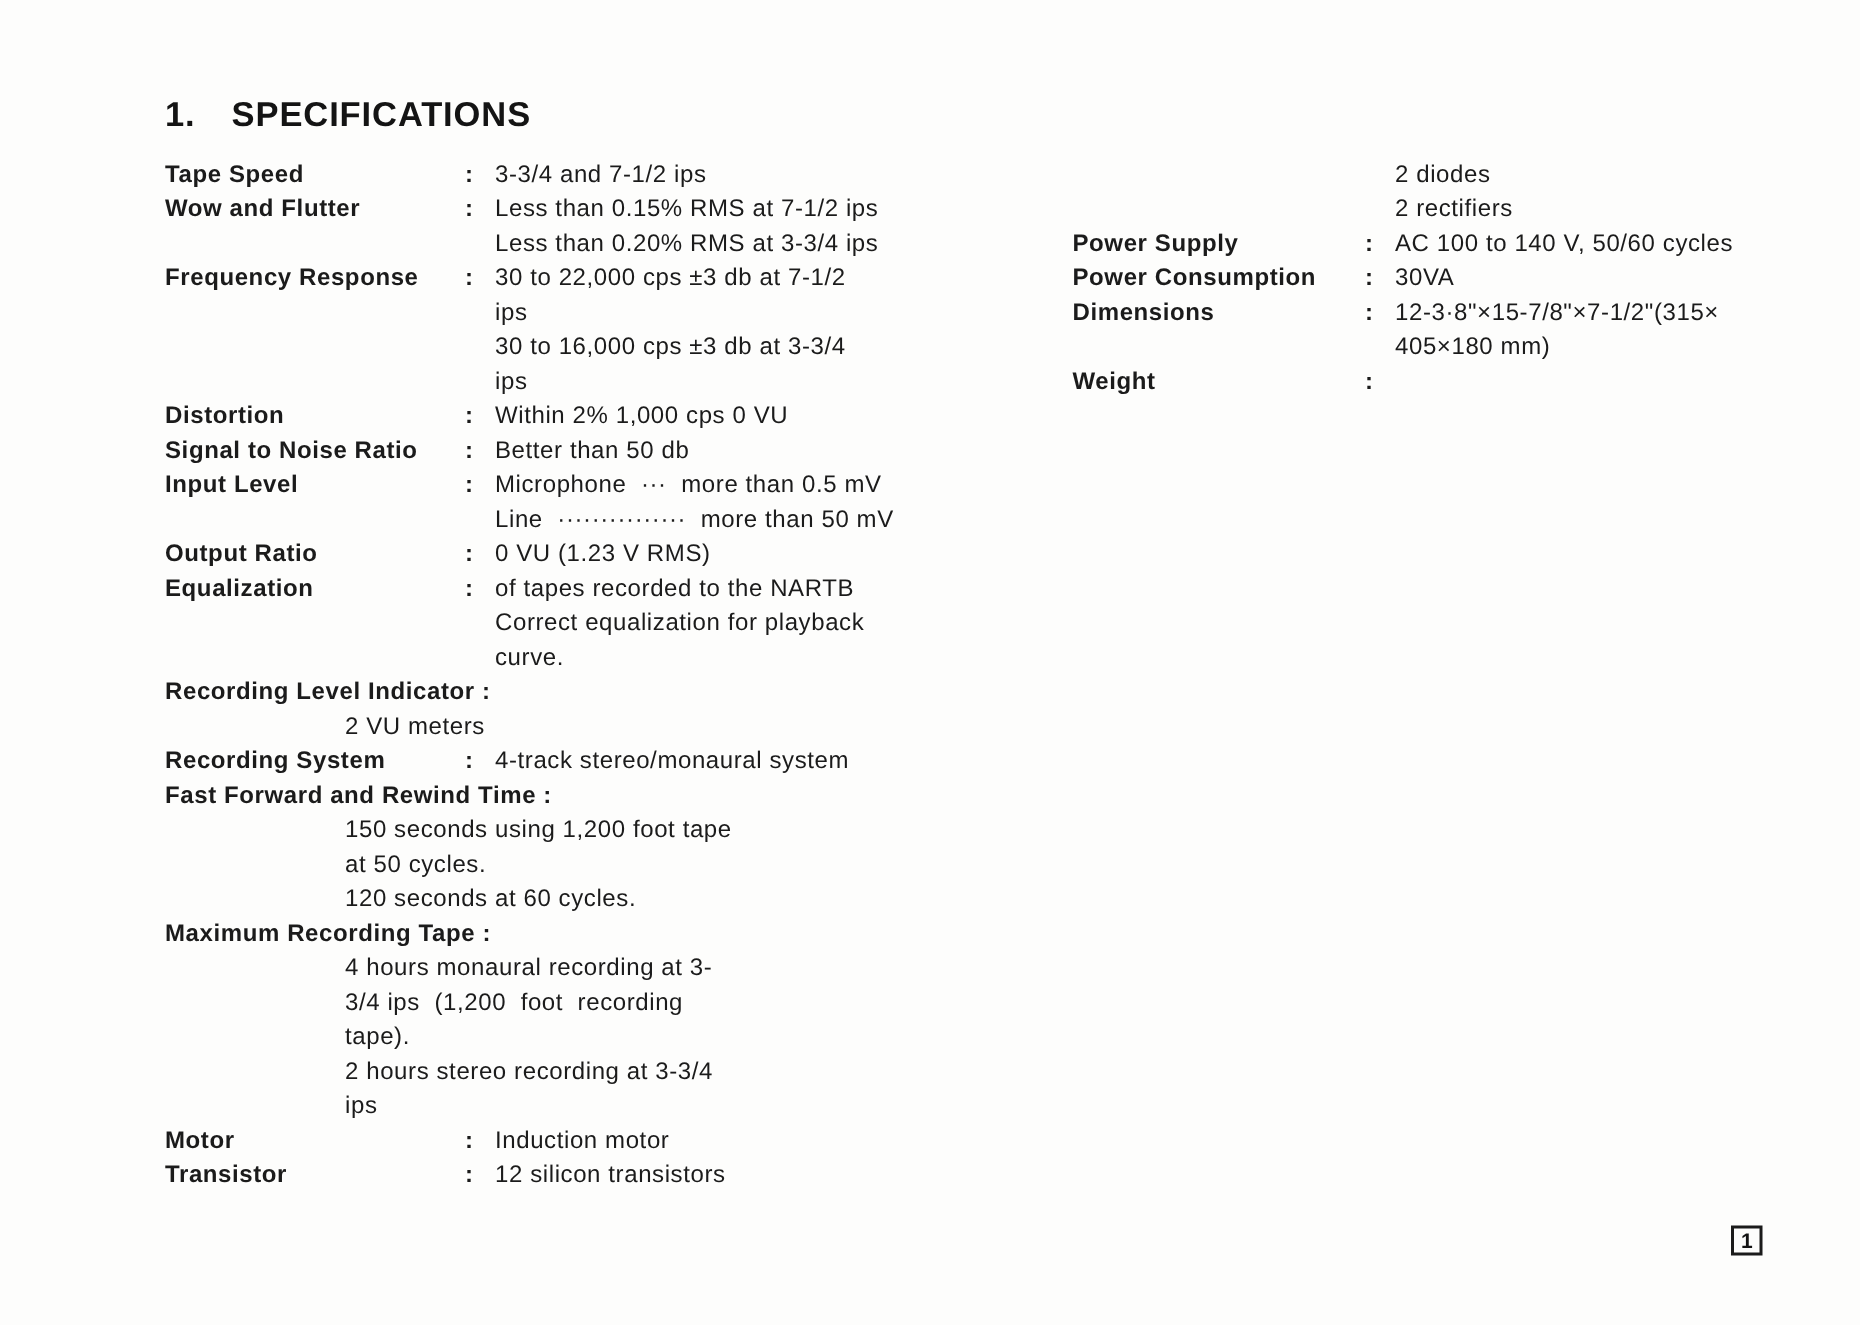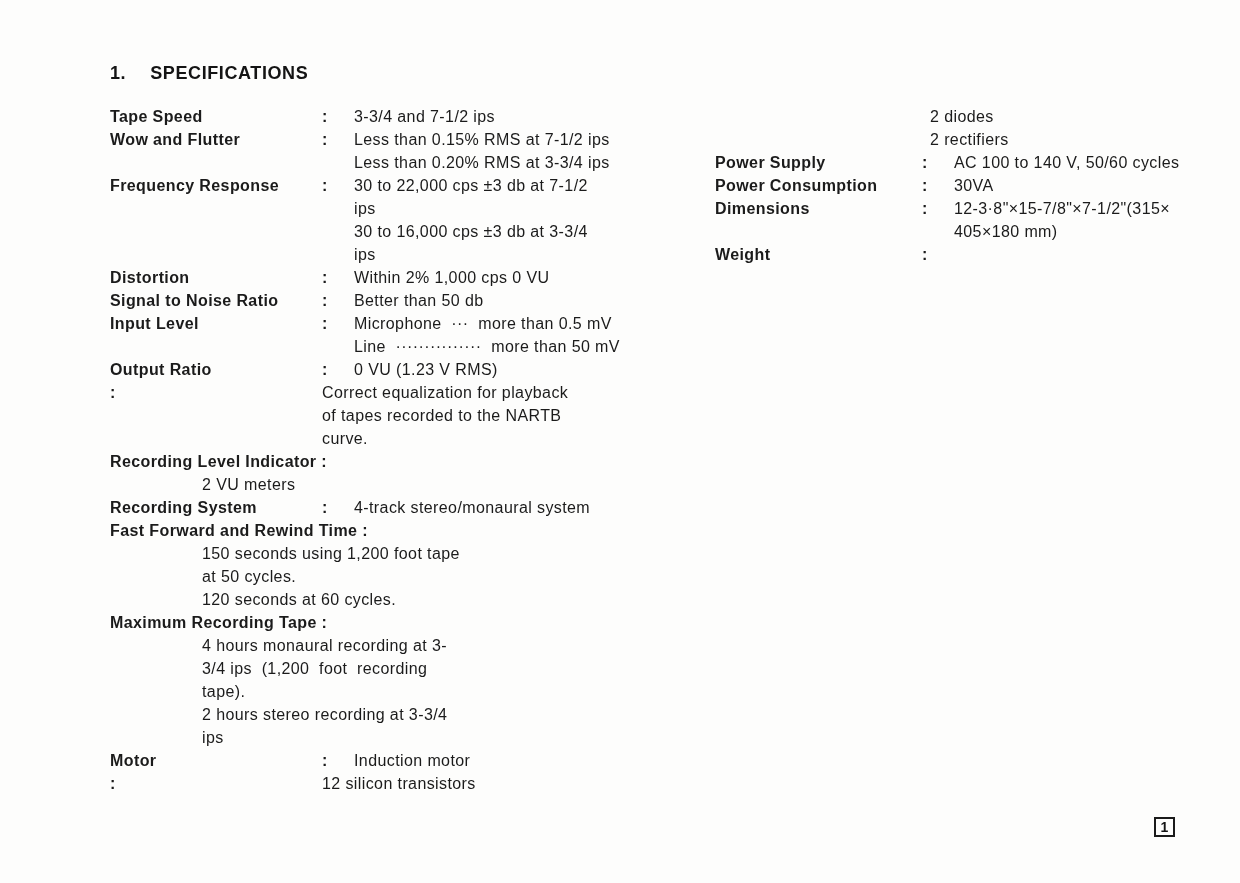--- a/index.html
+++ b/index.html
@@ -10,43 +10,43 @@
     height:883px;
     background:#fdfdfc;
     font-family:"Liberation Sans", sans-serif;
     color:#1b1b1b;
     overflow:hidden;
   }
   .doc-title {
     position:absolute;
     left:110px;
     top:63px;
-    font-size:18px;
+    font-size:23px;
     font-weight:bold;
     letter-spacing:0.6px;
     color:#141414;
   }
   .title-num { display:inline-block; margin-right:24px; }
   .spec-col {
     position:absolute;
     top:105px;
     font-size:16px;
     line-height:23px;
     letter-spacing:0.4px;
   }
   .left-col  { left:110px; width:508px; }
   .right-col { left:715px; width:520px; }
-  .spec-row { display:grid; grid-template-columns:200px 20px 1fr;gap:12px; }
+  .spec-row { display:grid; grid-template-columns:200px 20px 1fr; }
   .right-col .spec-row { grid-template-columns:195px 20px 1fr; }
   .spec-row.block { display:block; }
   .spec-label { font-weight:bold; white-space:pre; }
   .spec-colon { font-weight:bold; }
   .spec-value { }
   .spec-line { white-space:pre; }
-  .left-col  .indented { margin-left:92px; }
+  .left-col  .indented { margin-left:120px; }
   .right-col .indented { margin-left:215px; }
   .page-number-box {
     position:absolute;
     left:1154px;
     top:817px;
     min-width:21px;
     height:20px;
     border:2px solid #1b1b1b;
     font-size:14px;
     font-weight:bold;
@@ -115,24 +115,25 @@
         </div>
       </div>
       <div class="spec-row">
         <div class="spec-label">Output Ratio</div>
         <div class="spec-colon">:</div>
         <div class="spec-value">
           <div class="spec-line">0 VU (1.23 V RMS)</div>
         </div>
       </div>
       <div class="spec-row">
-        <div class="spec-colon">:</div>
-        <div class="spec-value">
+        <div class="spec-label">Equalization</div>
+        <div class="spec-colon">:</div>
+        <div class="spec-value">
+          <div class="spec-line">of tapes recorded to the NARTB</div>
           <div class="spec-line">Correct equalization for playback</div>
-          <div class="spec-line">of tapes recorded to the NARTB</div>
           <div class="spec-line">curve.</div>
         </div>
       </div>
       <div class="spec-row block">
         <div class="spec-label">Recording Level Indicator :</div>
         <div class="spec-value indented">
           <div class="spec-line">2 VU meters</div>
         </div>
       </div>
       <div class="spec-row">
@@ -161,20 +162,21 @@
         </div>
       </div>
       <div class="spec-row">
         <div class="spec-label">Motor</div>
         <div class="spec-colon">:</div>
         <div class="spec-value">
           <div class="spec-line">Induction motor</div>
         </div>
       </div>
       <div class="spec-row">
+        <div class="spec-label">Transistor</div>
         <div class="spec-colon">:</div>
         <div class="spec-value">
           <div class="spec-line">12 silicon transistors</div>
         </div>
       </div>
     </div>
 
   <div class="spec-col right-col" id="right-col">
       <div class="spec-row block">
         <div class="spec-value indented">

